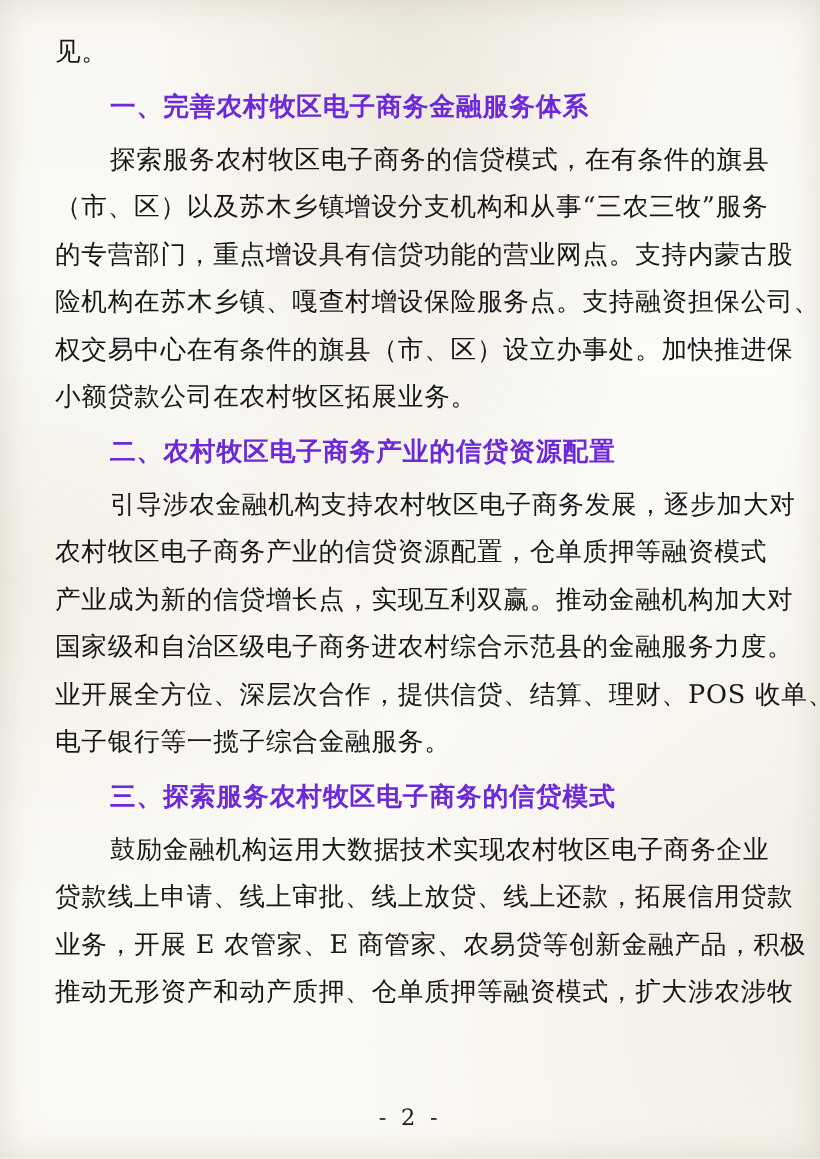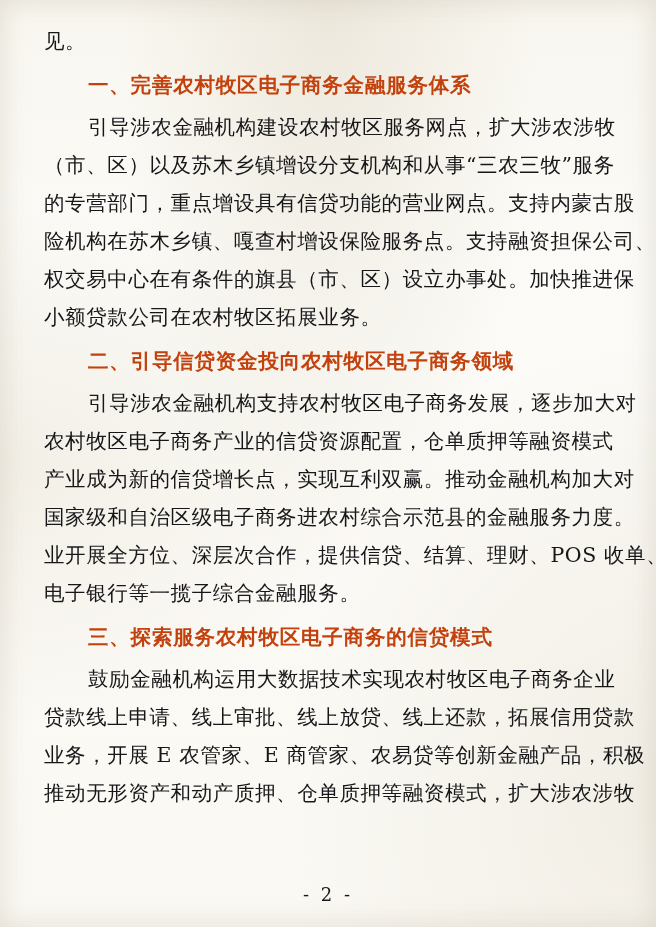--- a/index.html
+++ b/index.html
@@ -49,21 +49,21 @@
     letter-spacing: 0.6px;
     white-space: pre;
     font-family: "DejaVu Serif", serif;
   }
   .indent-2 {
     text-indent: 44px;
   }
   .heading {
     font-size: 20.5px;
     line-height: 40px;
-    color: #c2410c;
+    color: #6d28d9;
     font-weight: bold;
     letter-spacing: 0.8px;
     text-indent: 44px;
     white-space: pre;
     font-family: "DejaVu Sans", sans-serif;
   }
   .para {
     margin: 0;
   }
   .para + .heading {
@@ -97,29 +97,29 @@
 
   <div class="content">
 
     <div class="para top-line">
       <div class="body-line">见。</div>
     </div>
 
     <div class="heading">一、完善农村牧区电子商务金融服务体系</div>
 
     <div class="para">
-      <div class="body-line indent-2">引导涉农金融机构建设农村牧区服务网点，扩大涉农涉牧</div>
+      <div class="body-line indent-2">探索服务农村牧区电子商务的信贷模式，在有条件的旗县</div>
       <div class="body-line">（市、区）以及苏木乡镇增设分支机构和从事“三农三牧”服务</div>
       <div class="body-line">的专营部门，重点增设具有信贷功能的营业网点。支持内蒙古股</div>
       <div class="body-line">险机构在苏木乡镇、嘎查村增设保险服务点。支持融资担保公司、</div>
       <div class="body-line">权交易中心在有条件的旗县（市、区）设立办事处。加快推进保</div>
       <div class="body-line">小额贷款公司在农村牧区拓展业务。</div>
     </div>
 
-    <div class="heading">二、引导信贷资金投向农村牧区电子商务领域</div>
+    <div class="heading">二、农村牧区电子商务产业的信贷资源配置</div>
 
     <div class="para">
       <div class="body-line indent-2">引导涉农金融机构支持农村牧区电子商务发展，逐步加大对</div>
       <div class="body-line">农村牧区电子商务产业的信贷资源配置，仓单质押等融资模式</div>
       <div class="body-line">产业成为新的信贷增长点，实现互利双赢。推动金融机构加大对</div>
       <div class="body-line">国家级和自治区级电子商务进农村综合示范县的金融服务力度。</div>
       <div class="body-line">业开展全方位、深层次合作，提供信贷、结算、理财、POS 收单、</div>
       <div class="body-line">电子银行等一揽子综合金融服务。</div>
     </div>
 

